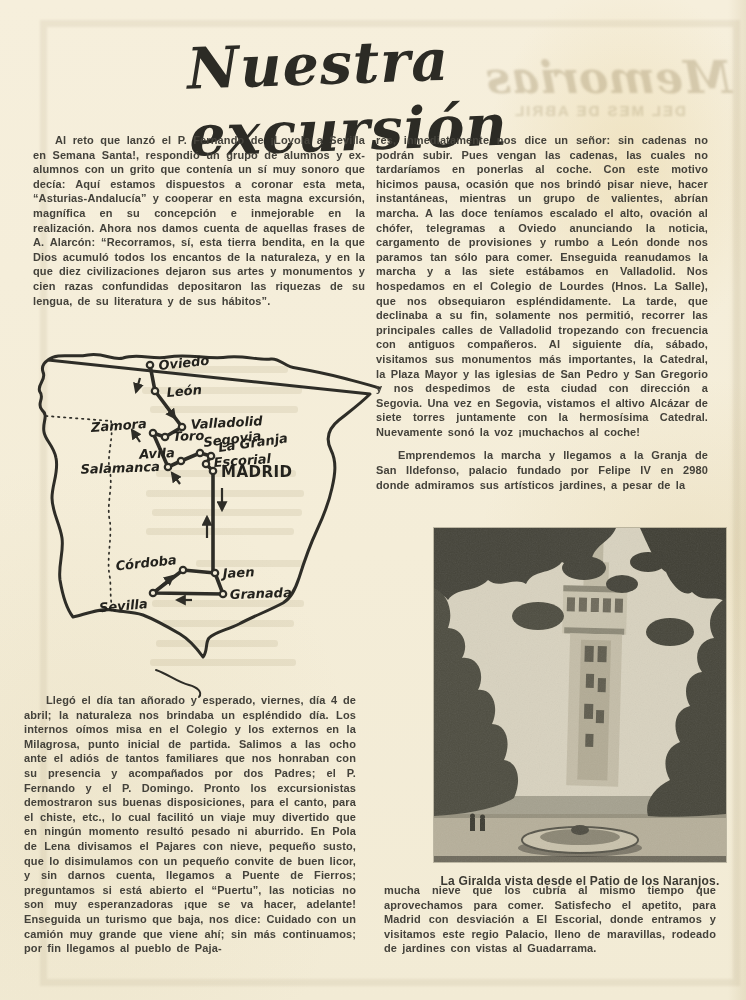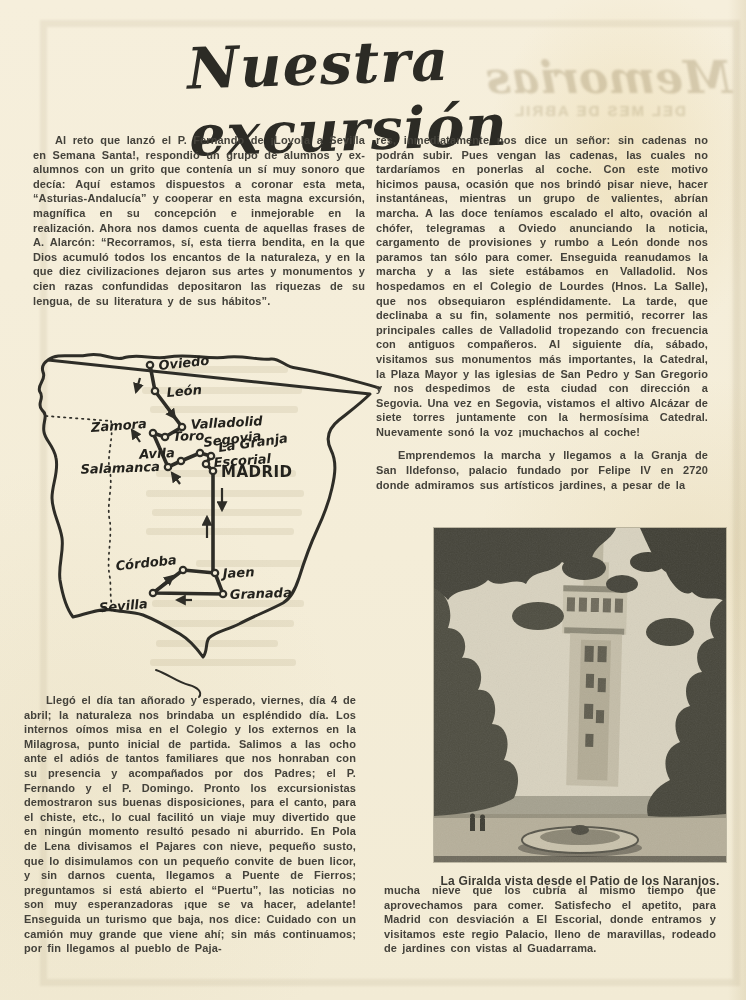--- a/index.html
+++ b/index.html
@@ -159,21 +159,21 @@
         <text x="120" y="268" text-anchor="end" transform="rotate(-5 120 268)" class="city-label">Sevilla</text>
       </g>
   </svg>
 
   <div class="col c-left2">
     <p class="indent">Llegó el día tan añorado y esperado, viernes, día 4 de abril; la naturaleza nos brindaba un espléndido día. Los internos oímos misa en el Colegio y los externos en la Milagrosa, punto inicial de partida. Salimos a las ocho ante el adiós de tantos familiares que nos honraban con su presencia y acompañados por dos Padres; el P. Fernando y el P. Domingo. Pronto los excursionistas demostraron sus buenas disposiciones, para el canto, para el chiste, etc., lo cual facilitó un viaje muy divertido que en ningún momento resultó pesado ni aburrido. En Pola de Lena divisamos el Pajares con nieve, pequeño susto, que lo disimulamos con un pequeño convite de buen licor, y sin darnos cuenta, llegamos a Puente de Fierros; preguntamos si está abierto el “Puertu”, las noticias no son muy esperanzadoras ¡que se va hacer, adelante! Enseguida un turismo que baja, nos dice: Cuidado con un camión muy grande que viene ahí; sin más continuamos; por fin llegamos al pueblo de Paja-</p>
   </div>
 
   <div class="col c-right">
     <p>res, inmediatamente nos dice un señor: sin cadenas no podrán subir. Pues vengan las cadenas, las cuales no tardaríamos en ponerlas al coche. Con este motivo hicimos pausa, ocasión que nos brindó pisar nieve, hacer instantáneas, mientras un grupo de valientes, abrían marcha. A las doce teníamos escalado el alto, ovación al chófer, telegramas a Oviedo anunciando la noticia, cargamento de provisiones y rumbo a León donde nos paramos tan sólo para comer. Enseguida reanudamos la marcha y a las siete estábamos en Valladolid. Nos hospedamos en el Colegio de Lourdes (Hnos. La Salle), que nos obsequiaron espléndidamente. La tarde, que declinaba a su fin, solamente nos permitió, recorrer las principales calles de Valladolid tropezando con frecuencia con antiguos compañeros. Al siguiente día, sábado, visitamos sus monumentos más importantes, la Catedral, la Plaza Mayor y las iglesias de San Pedro y San Gregorio y nos despedimos de esta ciudad con dirección a Segovia. Una vez en Segovia, vistamos el altivo Alcázar de siete torres juntamente con la hermosísima Catedral. Nuevamente sonó la voz ¡muchachos al coche!</p>
-    <p class="indent">Emprendemos la marcha y llegamos a la Granja de San Ildefonso, palacio fundado por Felipe IV en 2720 donde admiramos sus artísticos jardines, a pesar de la</p>
+    <p class="indent">Emprendemos la marcha y llegamos a la Granja de San Ildefonso, palacio fundado por Felipe IV en 2980 donde admiramos sus artísticos jardines, a pesar de la</p>
   </div>
 
   <svg class="photo" viewBox="0 0 292 334" xmlns="http://www.w3.org/2000/svg">
     <rect x="0" y="0" width="292" height="334" fill="#d8d2bf"></rect>
 
     <g transform="rotate(1.5 160 150)">
       <rect x="151" y="14" width="15" height="22" fill="#bdb7a1"></rect>
       <rect x="147" y="34" width="25" height="28" fill="#c2bca7"></rect>
       <rect x="127" y="58" width="64" height="48" fill="#c9c3ae"></rect>
       <rect x="127" y="58" width="64" height="6" fill="#8d8977"></rect>

